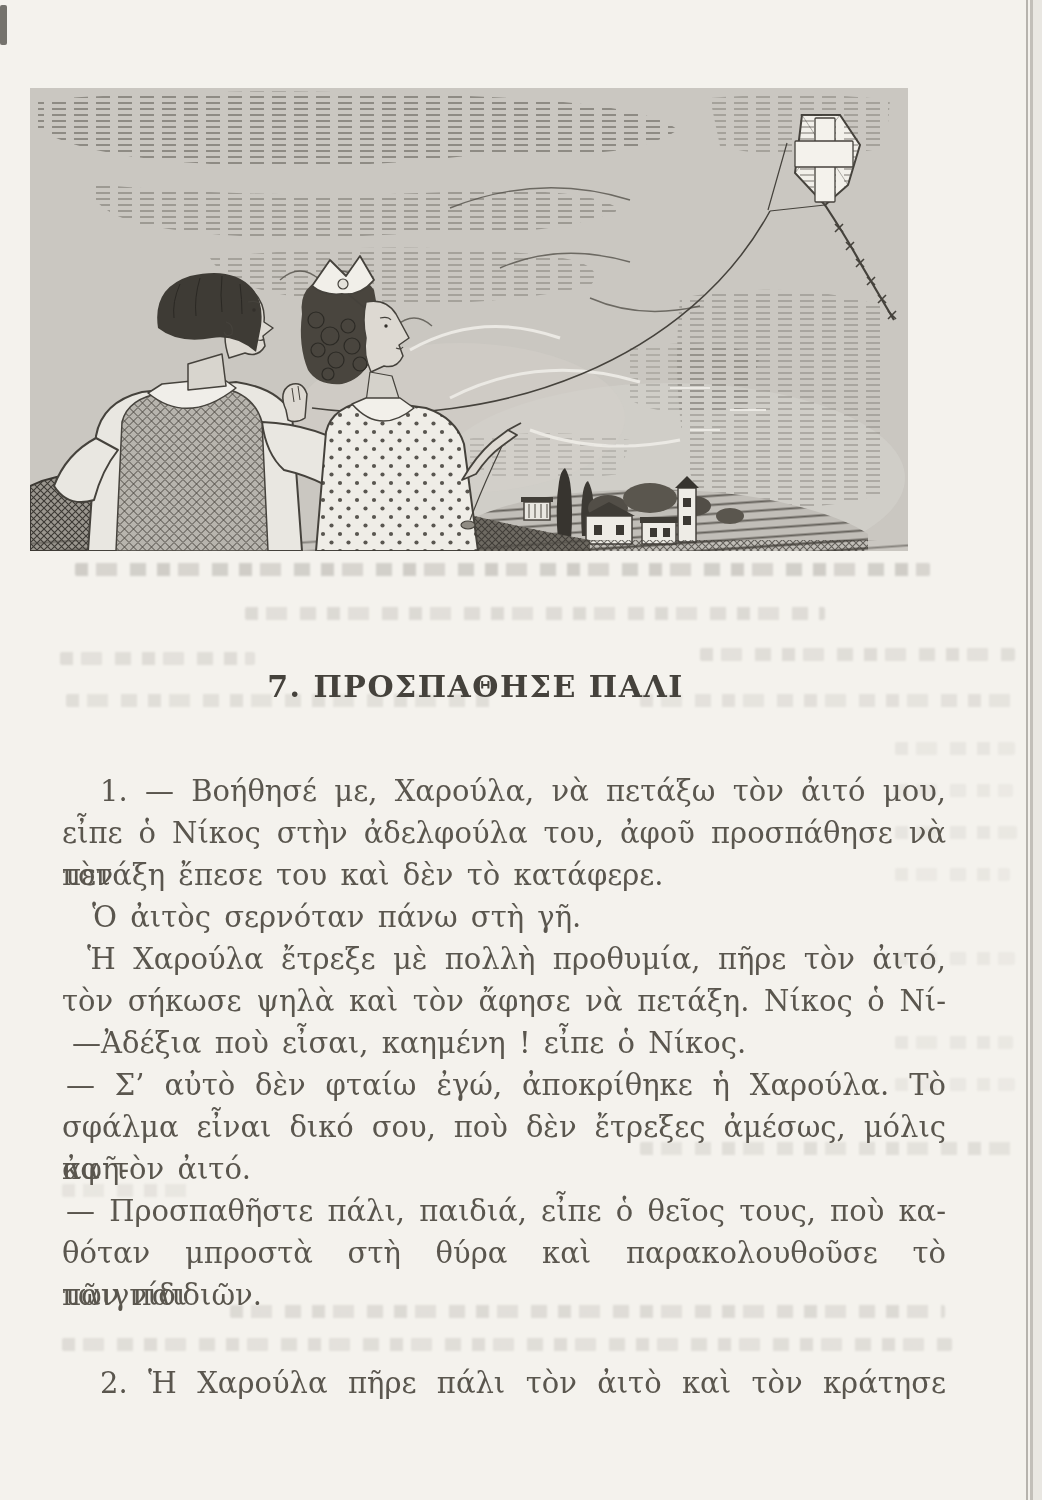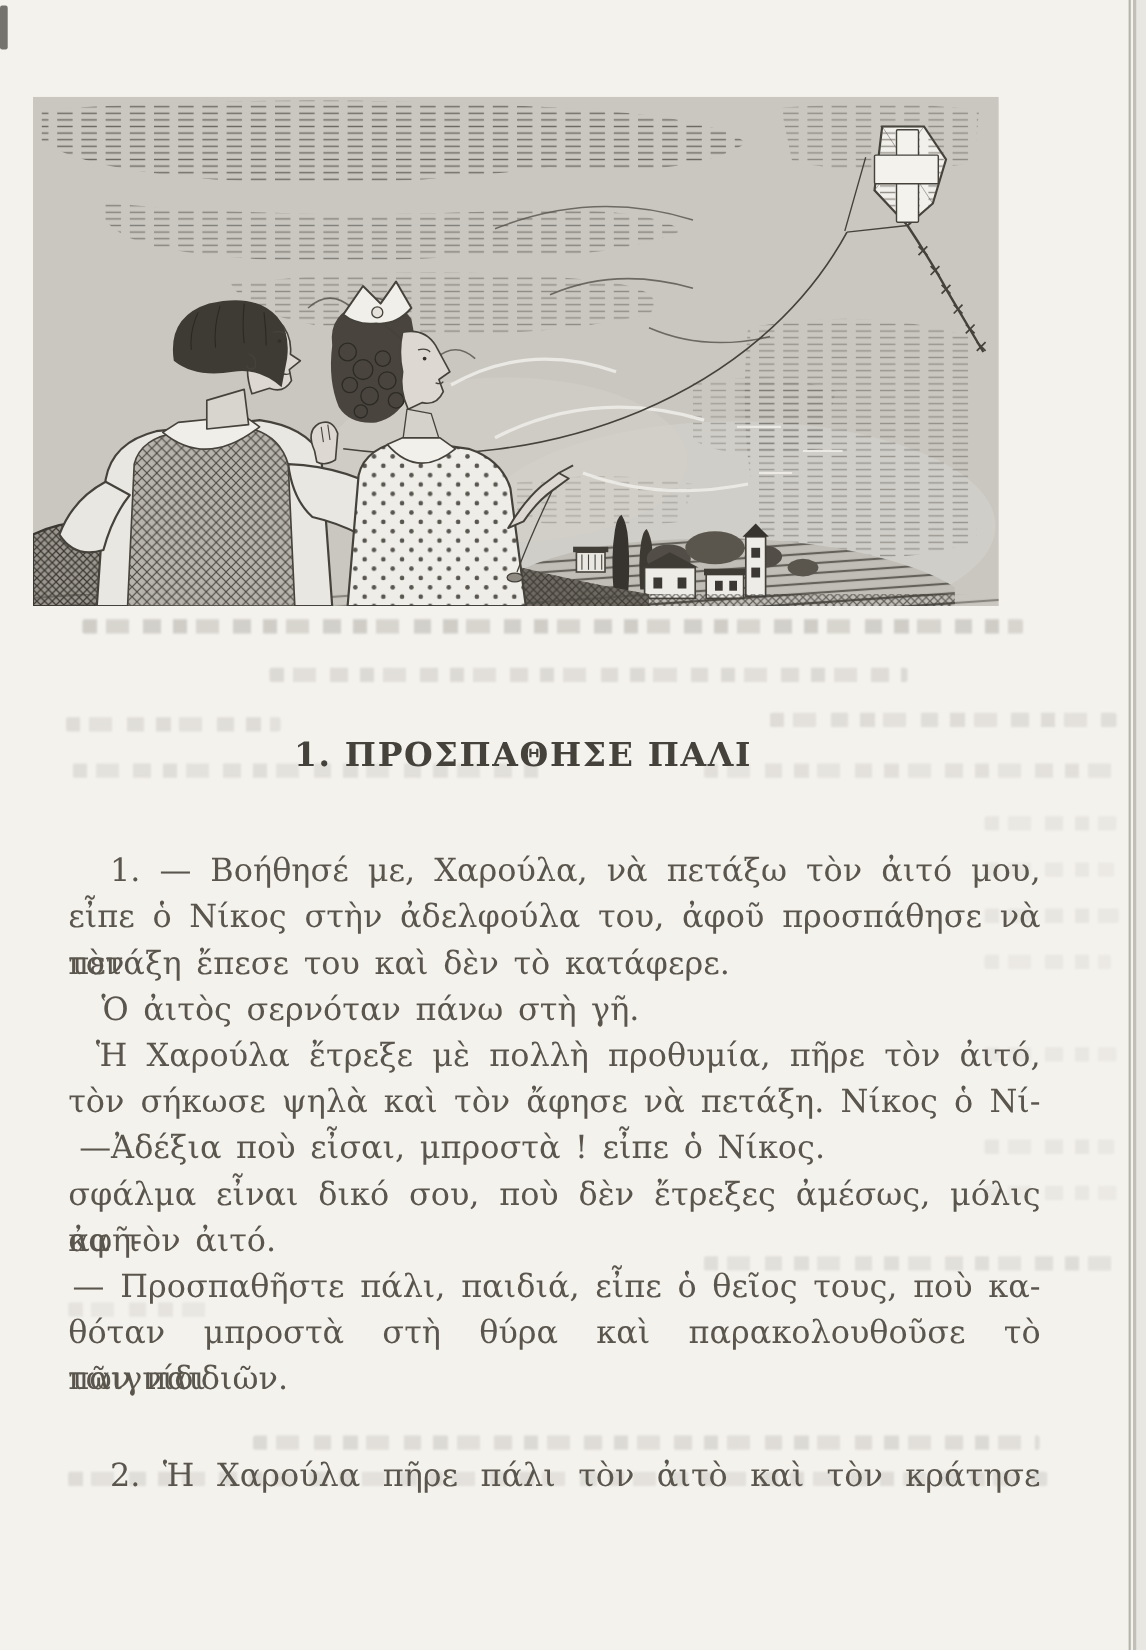--- a/index.html
+++ b/index.html
@@ -213,30 +213,31 @@
         <path d="M256 322 Q248 304 260 297 Q272 292 277 306 L275 330 Q266 336 258 332 Z" fill="#ddd9d2" stroke="#45423c" stroke-width="1.5"></path>
         <path d="M262 300 l2 14 M268 298 l2 14" stroke="#45423c" stroke-width="1"></path>
         <path d="M432 392 Q446 368 462 354 L478 342 L487 347 L472 358 Q458 368 446 386 Z" fill="#ddd9d2" stroke="#45423c" stroke-width="1.8"></path>
         <path d="M478 342 L491 335" stroke="#45423c" stroke-width="1.8"></path>
         <path d="M472 358 Q452 400 440 432" stroke="#45423c" stroke-width="1.2" fill="none"></path>
         <ellipse cx="438" cy="437" rx="7" ry="4" fill="#8f8b83" stroke="#45423c" stroke-width="1.2"></ellipse>
       </g>
     </svg>
   </div>
 
-  <h1 class="title">1. ΠΡΟΣΠΑΘΗΣΕ ΠΑΛΙ</h1>
+  <h1 class="title">7. ΠΡΟΣΠΑΘΗΣΕ ΠΑΛΙ</h1>
 
   <div class="textblock">
     <div class="line j ind-a">1. — Βοήθησέ με, Χαρούλα, νὰ πετάξω τὸν ἀιτό μου,</div>
     <div class="line j">εἶπε ὁ Νίκος στὴν ἀδελφούλα του, ἀφοῦ προσπάθησε νὰ τὸν</div>
     <div class="line">πετάξη ἔπεσε του καὶ δὲν τὸ κατάφερε.</div>
     <div class="line ind-b">Ὁ ἀιτὸς σερνόταν πάνω στὴ γῆ.</div>
     <div class="line j ind-c">Ἡ Χαρούλα ἔτρεξε μὲ πολλὴ προθυμία, πῆρε τὸν ἀιτό,</div>
     <div class="line j">τὸν σήκωσε ψηλὰ καὶ τὸν ἄφησε νὰ πετάξη. Νίκος ὁ Νί-</div>
-    <div class="line ind-d">—Ἀδέξια ποὺ εἶσαι, μπροστὰ ! εἶπε ὁ Νίκος.</div>
+    <div class="line ind-d">—Ἀδέξια ποὺ εἶσαι, καημένη ! εἶπε ὁ Νίκος.</div>
+    <div class="line j ind-e">— Σ’ αὐτὸ δὲν φταίω ἐγώ, ἀποκρίθηκε ἡ Χαρούλα. Τὸ</div>
     <div class="line j">σφάλμα εἶναι δικό σου, ποὺ δὲν ἔτρεξες ἀμέσως, μόλις ἀφῆ-</div>
     <div class="line">κα τὸν ἀιτό.</div>
     <div class="line j ind-e">— Προσπαθῆστε πάλι, παιδιά, εἶπε ὁ θεῖος τους, ποὺ κα-</div>
     <div class="line j">θόταν μπροστὰ στὴ θύρα καὶ παρακολουθοῦσε τὸ παιγνίδι</div>
     <div class="line">τῶν παιδιῶν.</div>
     <div class="line j ind-a gap">2. Ἡ Χαρούλα πῆρε πάλι τὸν ἀιτὸ καὶ τὸν κράτησε</div>
   </div>
 
 </div>
 

